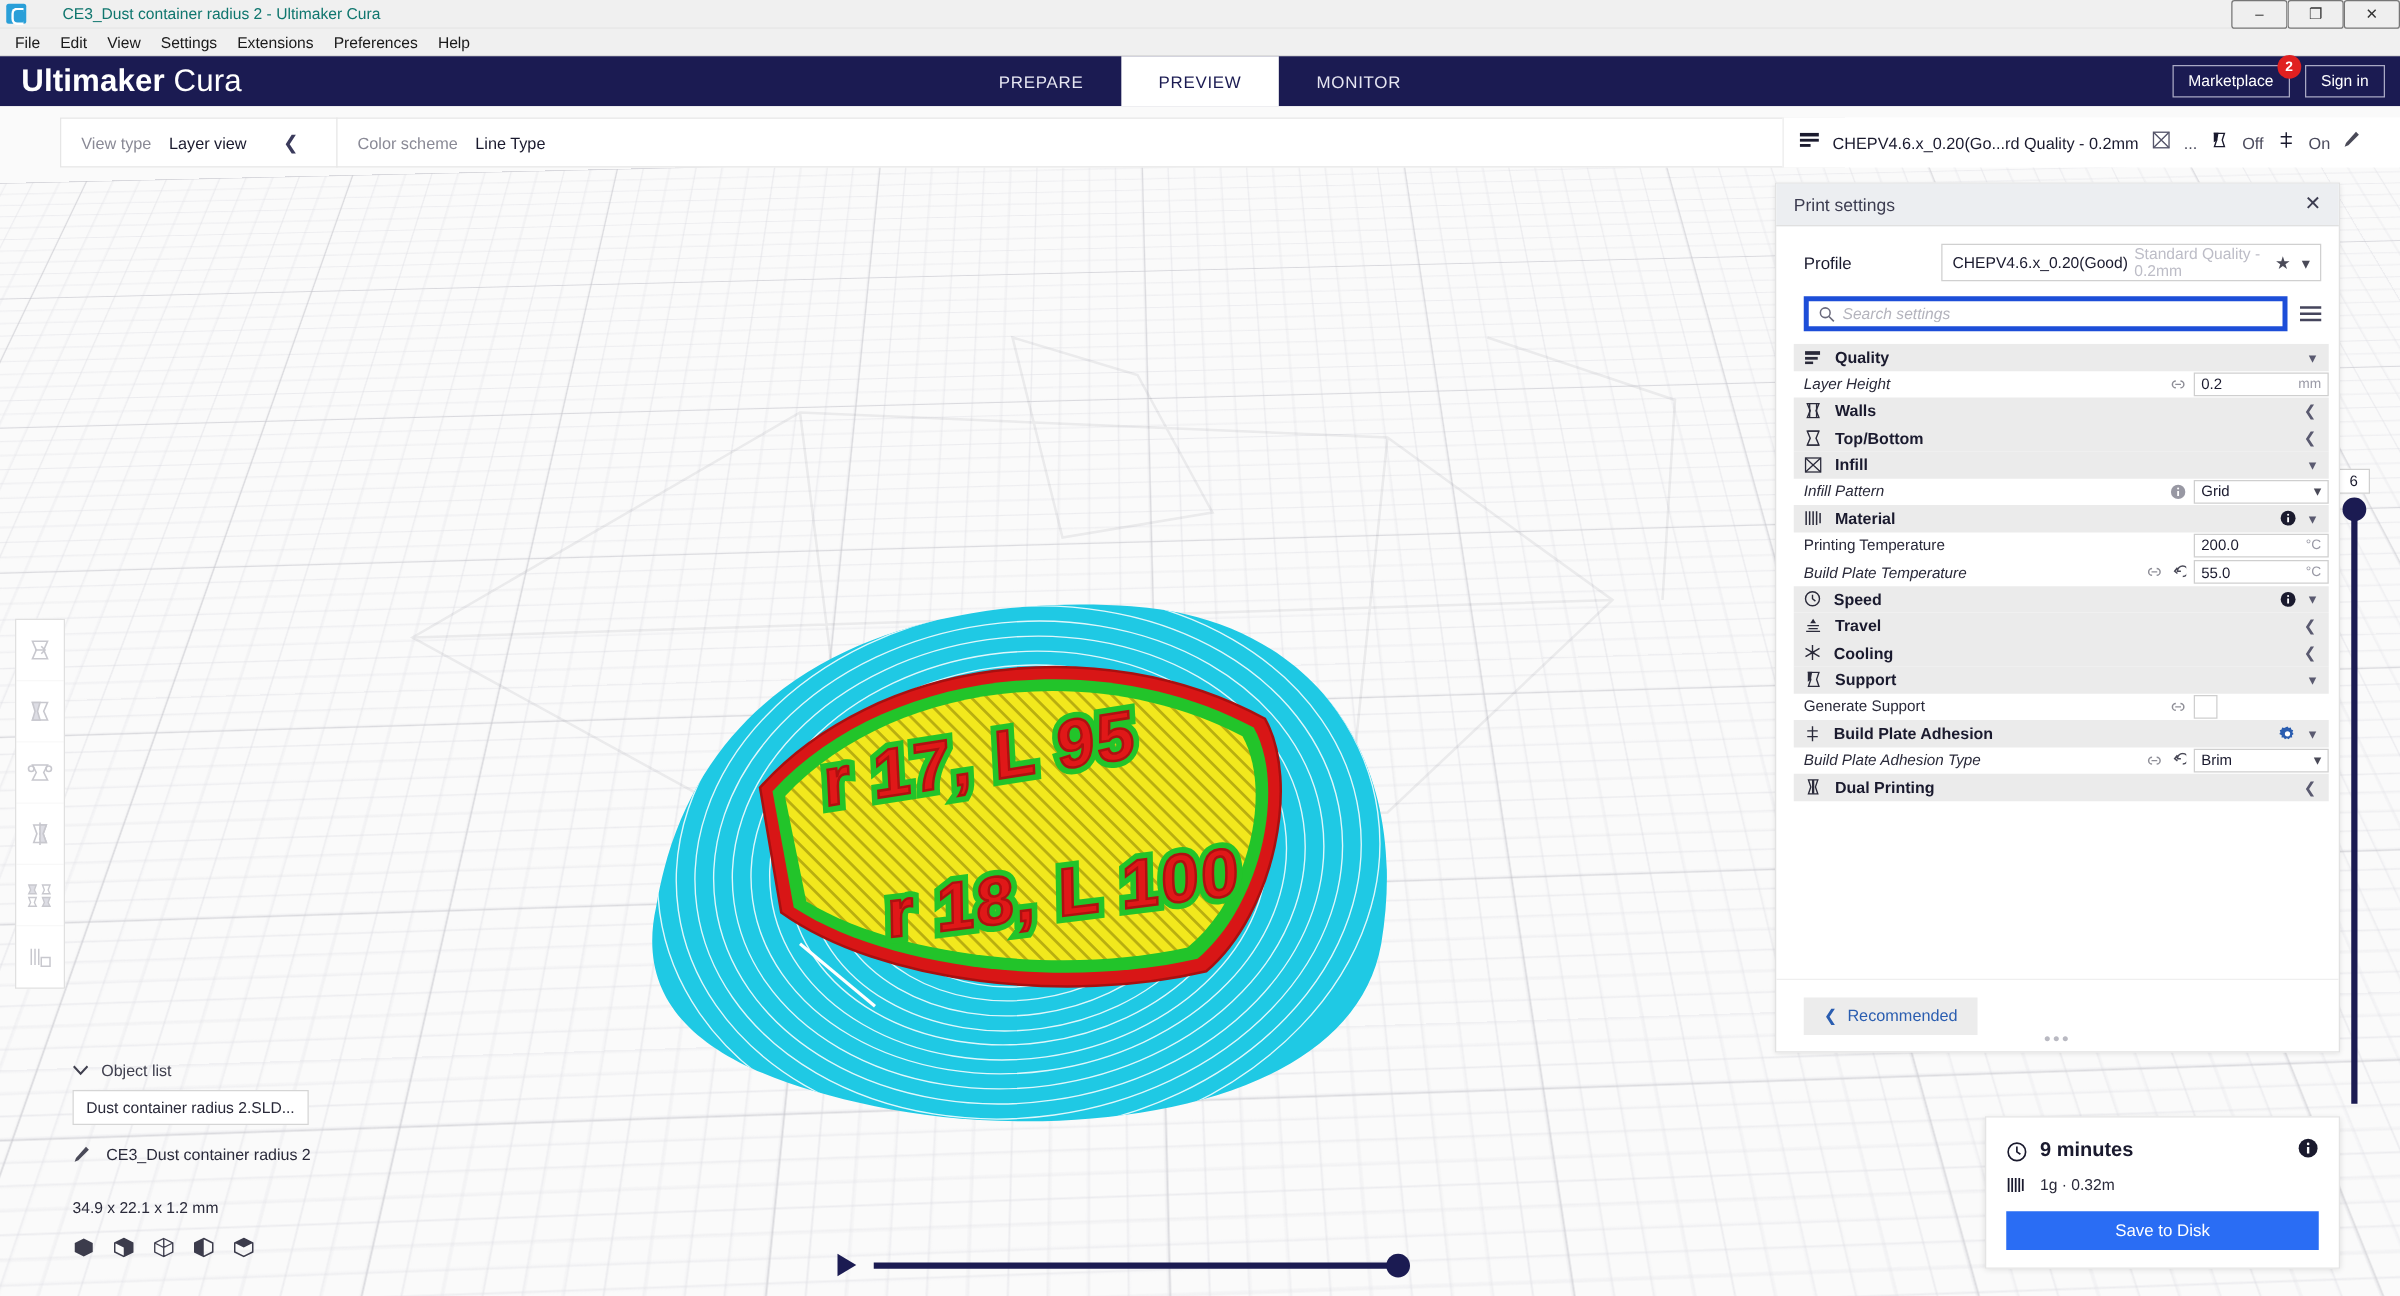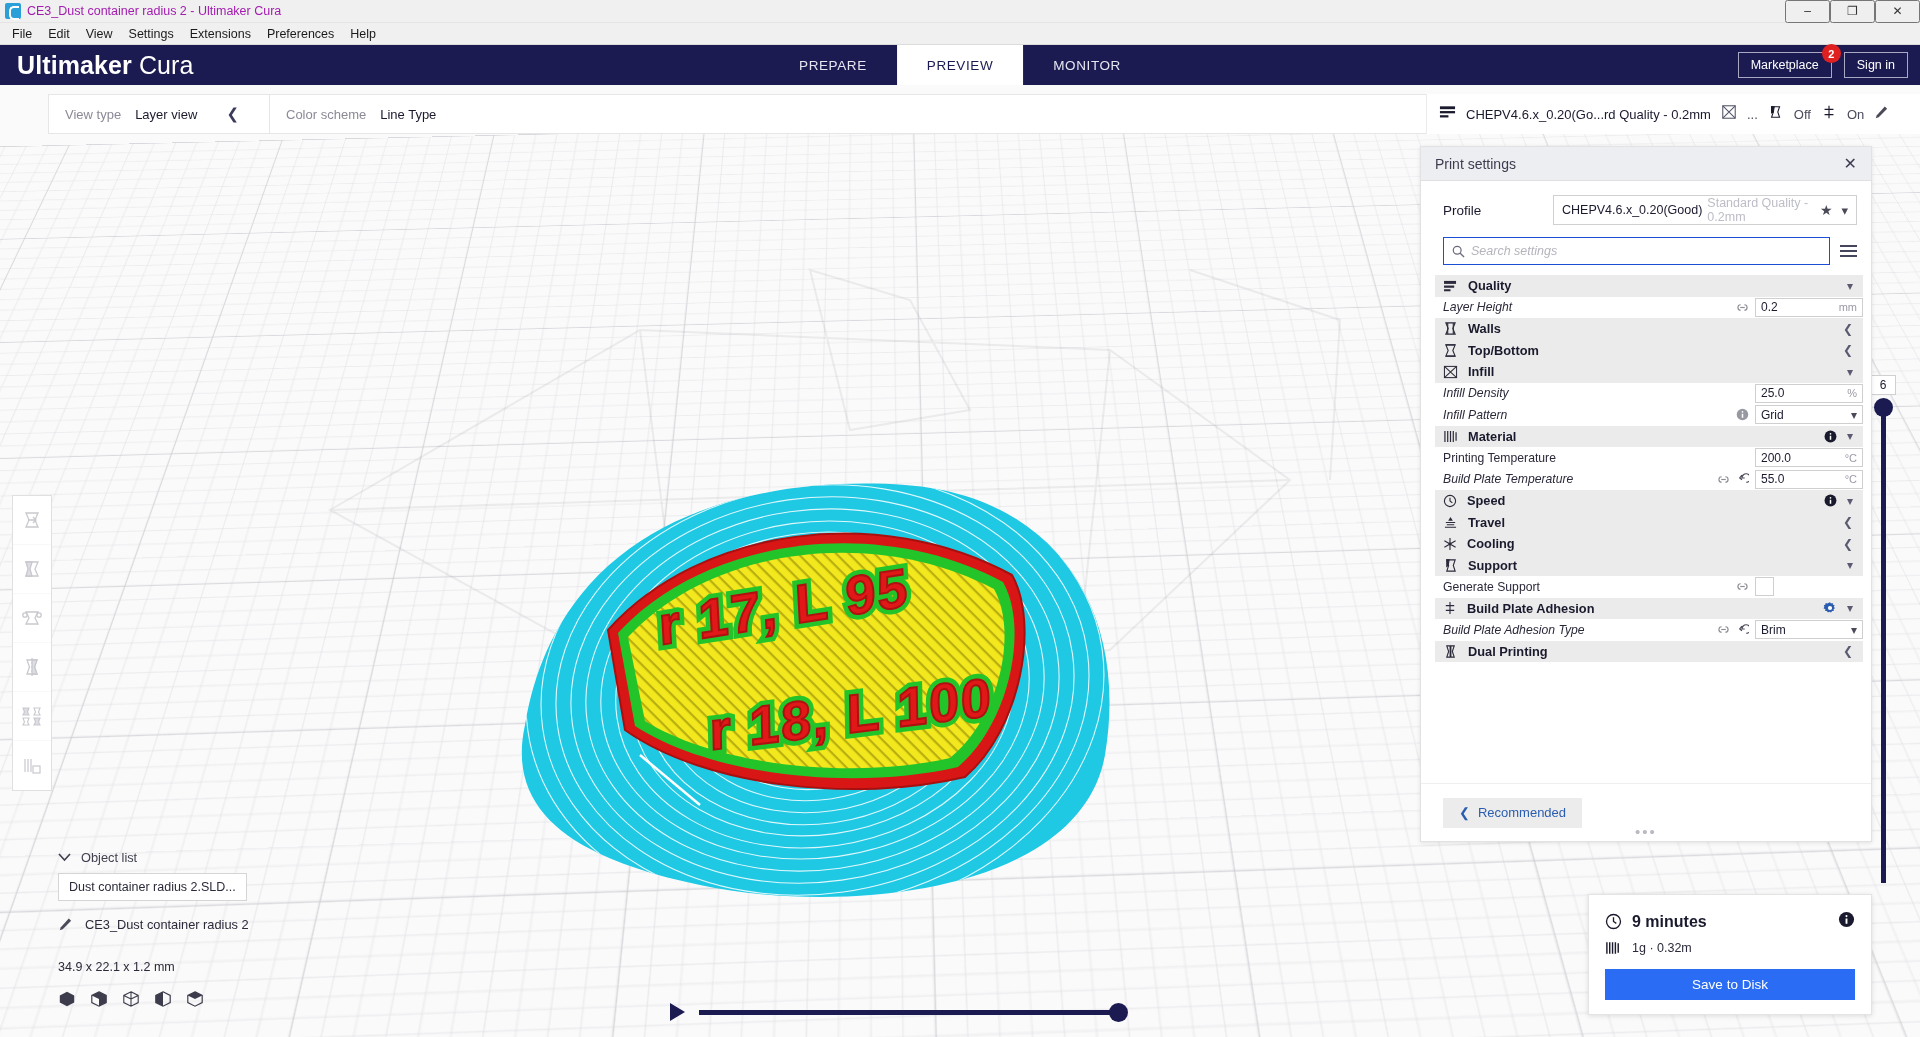--- a/index.html
+++ b/index.html
@@ -18,21 +18,21 @@
   }
   .tb-icon {
     width: 16px; height: 16px; margin: 0 6px 0 5px; border-radius: 2px;
     background: #2a9fd8; position: relative; flex: none;
   }
   .tb-icon::after {
     content: ""; position: absolute; left: 4px; top: 3px;
     width: 8px; height: 10px; border: 2px solid #fff; border-right: none;
     border-radius: 5px 0 0 5px;
   }
-  .tb-title { font-size: 12.5px; color: #a21caf; }
+  .tb-title { font-size: 12.5px; color: #0f766e; margin-left: 23px; }
   .tb-controls { margin-left: auto; display: flex; height: 23px; }
   .tb-btn {
     width: 45px; height: 23px; display: flex; align-items: center;
     justify-content: center; font-size: 12px; color: #333;
   }
 
   
   .menubar {
     height: 22px; background: #f0f0f0; display: flex; align-items: center;
     padding-left: 4px; border-bottom: 1px solid #dcdcdc;
@@ -146,21 +146,21 @@
     flex: 1; height: 30px; border: 1px solid #d0d0d0; background: #fff;
     display: flex; align-items: center; padding: 0 8px; gap: 5px;
   }
   .p-name { font-size: 12.5px; color: #1a1a2e; }
   .p-sub { font-size: 12.5px; color: #bdbdc7; }
   .p-star { margin-left: auto; color: #4a4a58; font-size: 14px; }
   .p-chev { color: #4a4a58; font-size: 13px; padding-left: 4px; }
 
   .search-row { display: flex; align-items: center; gap: 10px; padding: 2px 14px 10px 22px; }
   .search-box {
-    flex: 1; height: 28px; border: 1px solid #1d4ed8; display: flex;
+    flex: 1; height: 28px; border: 4px solid #1d4ed8; display: flex;
     align-items: center; padding: 0 8px; gap: 6px; background: #fff;
   }
   .search-box input {
     border: none; outline: none; flex: 1; font-size: 12.5px;
     font-family: inherit; font-style: italic; color: #333;
   }
   .search-box input::placeholder { color: #b4b4bd; font-style: italic; }
   .hamb { display: flex; flex-direction: column; gap: 3px; cursor: pointer; }
   .hamb i { display: block; width: 17px; height: 2px; background: #45455c; }
 
@@ -649,29 +649,20 @@
         <svg width="15" height="14" viewBox="0 0 16 15" fill="none" stroke="#2a2a3a" stroke-width="1.1">
           <rect x="1.5" y="1.5" width="13" height="12"></rect>
             <path d="M1.5 1.5 L14.5 13.5 M14.5 1.5 L1.5 13.5"></path>
         </svg>
         <span class="cat-name">Infill</span>
         <span class="cat-right">
           <span class="chev-r">▾</span>
         </span>
       </div>
       <div class="row">
-        <span class="row-lbl">Infill Density</span>
-        <span class="row-ctrl">
-          <span class="field">
-            <span>25.0</span>
-            <span class="unit">%</span>
-          </span>
-        </span>
-      </div>
-      <div class="row">
         <span class="row-lbl">Infill Pattern</span>
         <span class="row-ctrl">
           <svg width="13" height="13" viewBox="0 0 14 14" class="ico-dim">
             <circle cx="7" cy="7" r="6.2" fill="#5a5a6c"></circle>
             <path d="M7 3.2 a.9 .9 0 1 1 0 1.8 a.9 .9 0 1 1 0-1.8 M6.2 6.2 h1.6 v4.4 h-1.6 Z" fill="#fff"></path>
           </svg>
           <span class="field">
             <span>Grid</span>
             <span class="dd">▾</span>
           </span>

